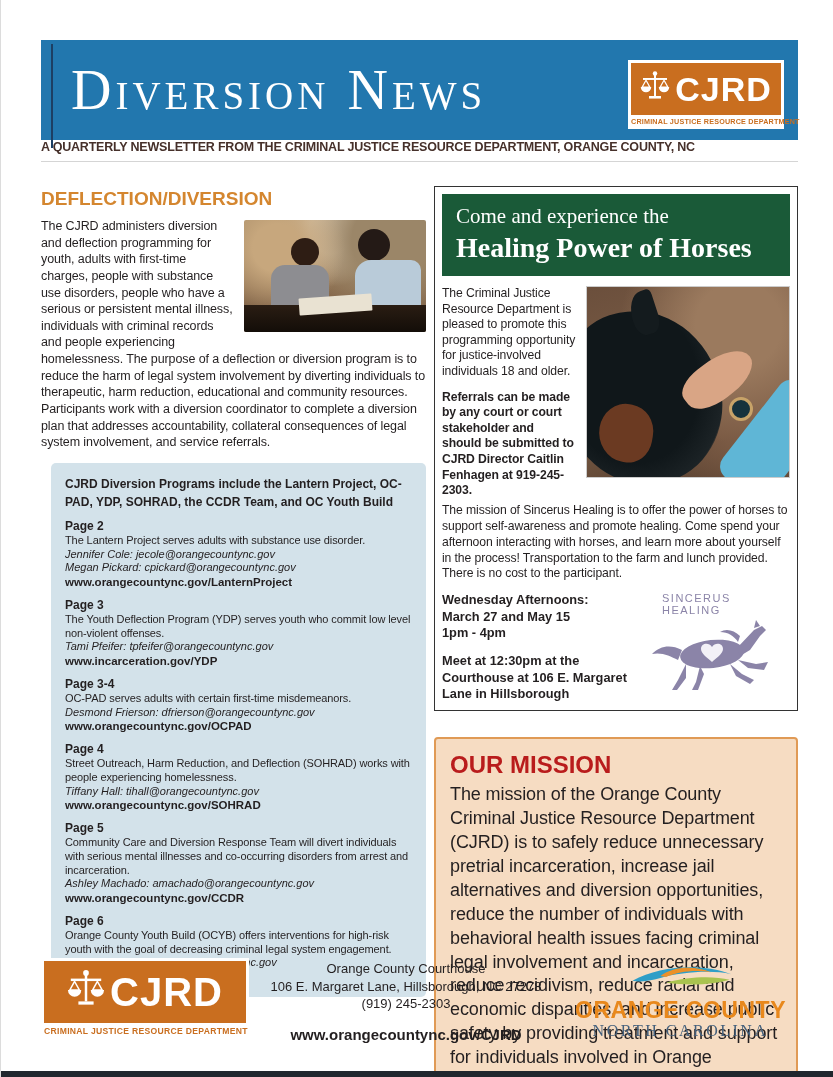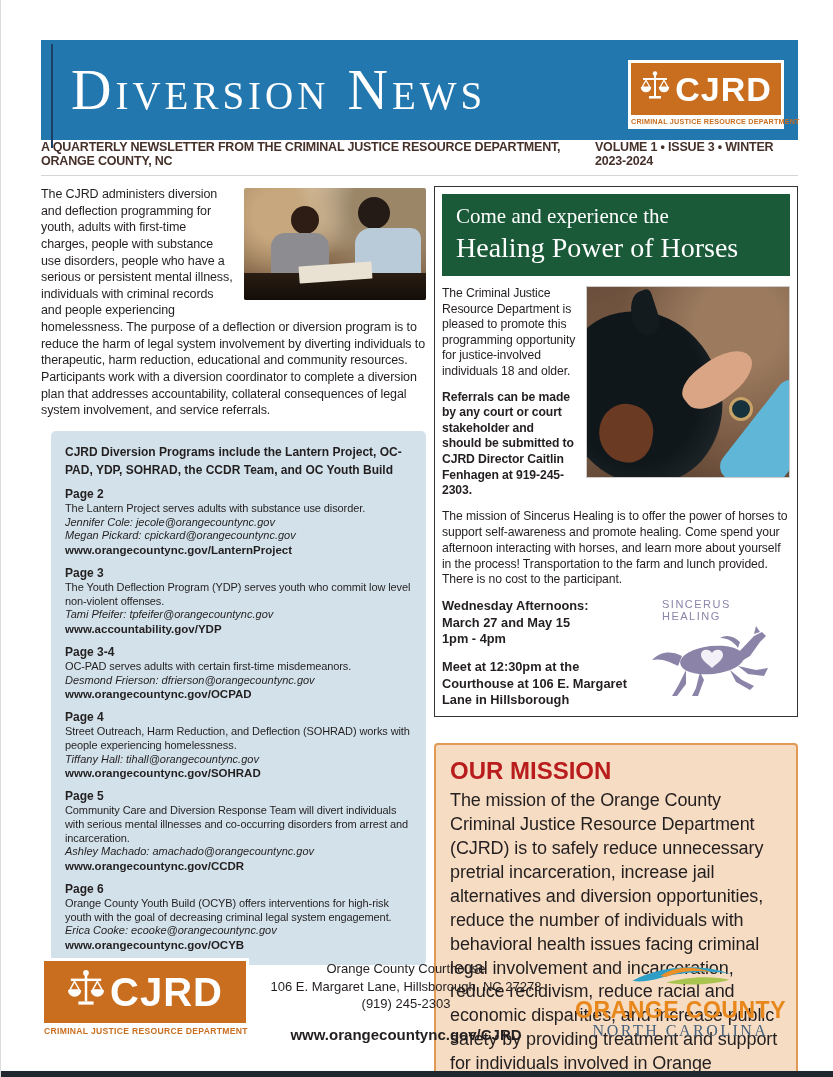--- a/index.html
+++ b/index.html
@@ -64,21 +64,21 @@
   .prog-page { font-weight:bold; font-size:12px; line-height:1.35; }
   .prog-desc { font-size:11px; line-height:1.24; letter-spacing:-0.1px; }
   .prog-contact { font-style:italic; font-size:11px; line-height:1.24; }
   .prog-url { font-weight:bold; font-size:11.5px; line-height:1.3; }
 
   
   .healing-box { border:1px solid #333; padding:7px; }
   .healing-banner { background:#1a5a38; color:#fff; font-family:"Liberation Serif", serif;
                     padding:10px 14px 12px; }
   .hb1 { font-size:21px; }
-  .hb2 { font-size:28px; font-weight:normal; margin-top:3px; }
+  .hb2 { font-size:28px; font-weight:bold; margin-top:3px; }
   .healing-row { display:flex; gap:10px; margin-top:10px; }
   .healing-text { flex:1; font-size:12.2px; line-height:1.28; letter-spacing:-0.1px; }
   .healing-text .p2 { font-weight:bold; margin-top:10px; }
   .photo-horse { flex:0 0 204px; height:192px; position:relative; overflow:hidden;
                  border:1px solid #ccc;
                  background:
                    radial-gradient(circle at 75% 20%, #9b7a5e 0 20%, rgba(0,0,0,0) 55%),
                    radial-gradient(circle at 85% 60%, #7a5a44 0 25%, rgba(0,0,0,0) 60%),
                    linear-gradient(160deg, #6b4f3c 0%, #7d5f48 50%, #4a3527 100%); }
   .photo-horse .mane { position:absolute; left:-12%; top:12%; width:78%; height:92%;
@@ -87,21 +87,21 @@
   .photo-horse .ear { position:absolute; left:22%; top:2%; width:26px; height:44px;
                       background:#141b1e; border-radius:80% 20% 50% 50%; transform:rotate(-18deg); }
   .photo-horse .nose { position:absolute; left:6%; bottom:8%; width:54px; height:58px;
                        background:#6b3a22; border-radius:50% 50% 45% 55%; transform:rotate(10deg); }
   .photo-horse .arm { position:absolute; right:-8%; bottom:-12%; width:60px; height:120px;
                       background:#5fb6d6; transform:rotate(38deg); border-radius:14px; }
   .photo-horse .hand { position:absolute; right:16%; top:38%; width:78px; height:40px;
                        background:#d9a585; transform:rotate(-38deg); border-radius:40% 60% 50% 50%; }
   .photo-horse .watch { position:absolute; right:18%; top:58%; width:24px; height:24px;
                         background:#16323c; border:3px solid #c8a368; border-radius:50%; }
-  .sincerus-para { font-size:12.2px; line-height:1.3; letter-spacing:-0.1px; margin-top:10px; }
+  .sincerus-para { font-size:12.2px; line-height:1.3; letter-spacing:-0.1px; margin-top:4px; }
   .schedule-row { display:flex; margin-top:10px; align-items:flex-start; }
   .schedule-text { flex:1; font-weight:bold; font-size:12.8px; line-height:1.3; }
   .schedule-text .meet { margin-top:11px; }
   .sincerus-logo { flex:0 0 148px; color:#8b84a8; }
   .sincerus-logo .sh-words { font-size:11px; letter-spacing:1.5px; line-height:1.1;
                              margin-left:20px; }
   .mission-box { margin-top:26px; background:#f6dcc2; border:2px solid #e09a55;
                  border-radius:4px; padding:12px 14px; }
   .mission-head { color:#b91c1c; font-size:24px; font-weight:bold; margin-bottom:4px; }
   .mission-body { font-size:18px; line-height:1.33; letter-spacing:-0.1px; }
@@ -147,26 +147,26 @@
           </svg>
         </span>
         <span class="acronym">CJRD</span>
       </div>
       <div class="dept">CRIMINAL JUSTICE RESOURCE DEPARTMENT</div>
     </div>
   </div>
 
   <div class="tagline-row">
     <span>A QUARTERLY NEWSLETTER FROM THE CRIMINAL JUSTICE RESOURCE DEPARTMENT, ORANGE COUNTY, NC</span>
-    <span>VOLUME 1 • ISSUE 3 • WINTER 2023-2024</span>
   </div>
 
   <div class="cols">
 
     <div class="col-left">
+      <div class="defl-head">DEFLECTION/DIVERSION</div>
       <div class="defl-body">
         <div class="photo-class">
           <span class="head1"></span>
             <span class="body1"></span>
           <span class="head2"></span>
             <span class="body2"></span>
           <span class="tbl"></span>
             <span class="paper"></span>
         </div>
         <span>The CJRD administers diversion and deflection programming for youth, adults with first-time charges, people with substance use disorders, people who have a serious or persistent mental illness, individuals with criminal records and people experiencing homelessness. The purpose of a deflection or diversion program is to reduce the harm of legal system involvement by diverting individuals to therapeutic, harm reduction, educational and community resources. Participants work with a diversion coordinator to complete a diversion plan that addresses accountability, collateral consequences of legal system involvement, and service referrals.</span>
@@ -180,21 +180,21 @@
           <div class="prog-desc">The Lantern Project serves adults with substance use disorder.</div>
           <div class="prog-contact">Jennifer Cole: jecole@orangecountync.gov</div>
           <div class="prog-contact">Megan Pickard: cpickard@orangecountync.gov</div>
           <div class="prog-url">www.orangecountync.gov/LanternProject</div>
         </div>
 
         <div class="prog-item">
           <div class="prog-page">Page 3</div>
           <div class="prog-desc">The Youth Deflection Program (YDP) serves youth who commit low level non-violent offenses.</div>
           <div class="prog-contact">Tami Pfeifer: tpfeifer@orangecountync.gov</div>
-          <div class="prog-url">www.accountability.gov/YDP</div>
+          <div class="prog-url">www.incarceration.gov/YDP</div>
         </div>
 
         <div class="prog-item">
           <div class="prog-page">Page 3-4</div>
           <div class="prog-desc">OC-PAD serves adults with certain first-time misdemeanors.</div>
           <div class="prog-contact">Desmond Frierson: dfrierson@orangecountync.gov</div>
           <div class="prog-url">www.orangecountync.gov/OCPAD</div>
         </div>
 
         <div class="prog-item">

